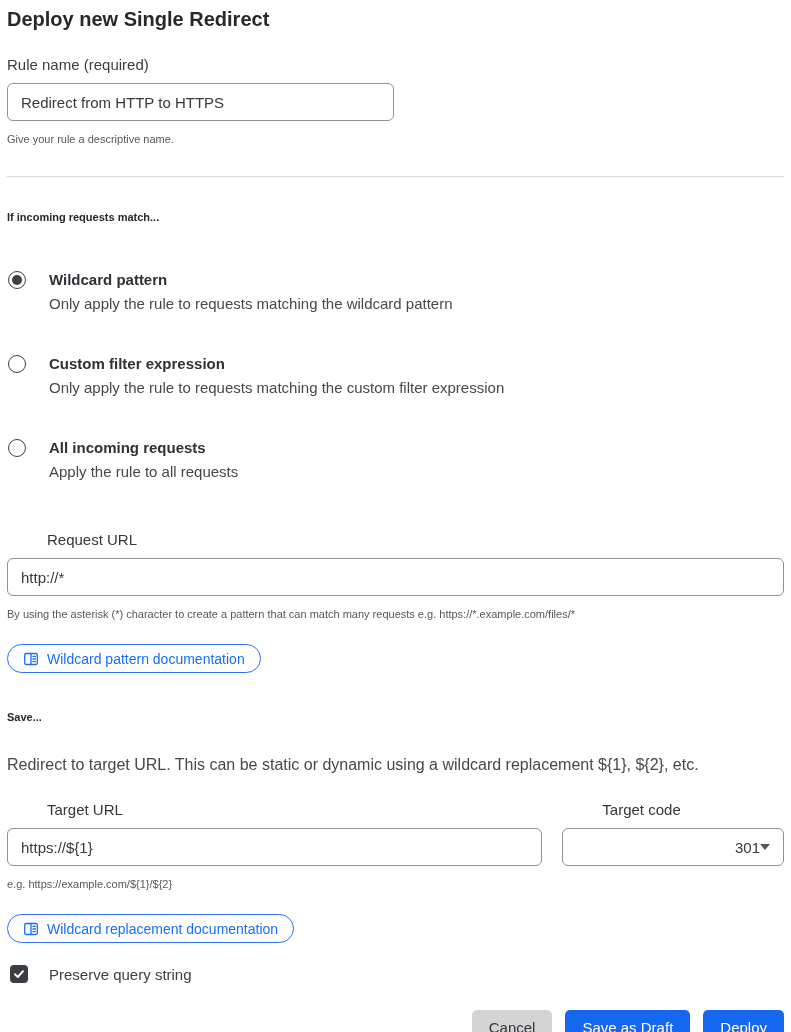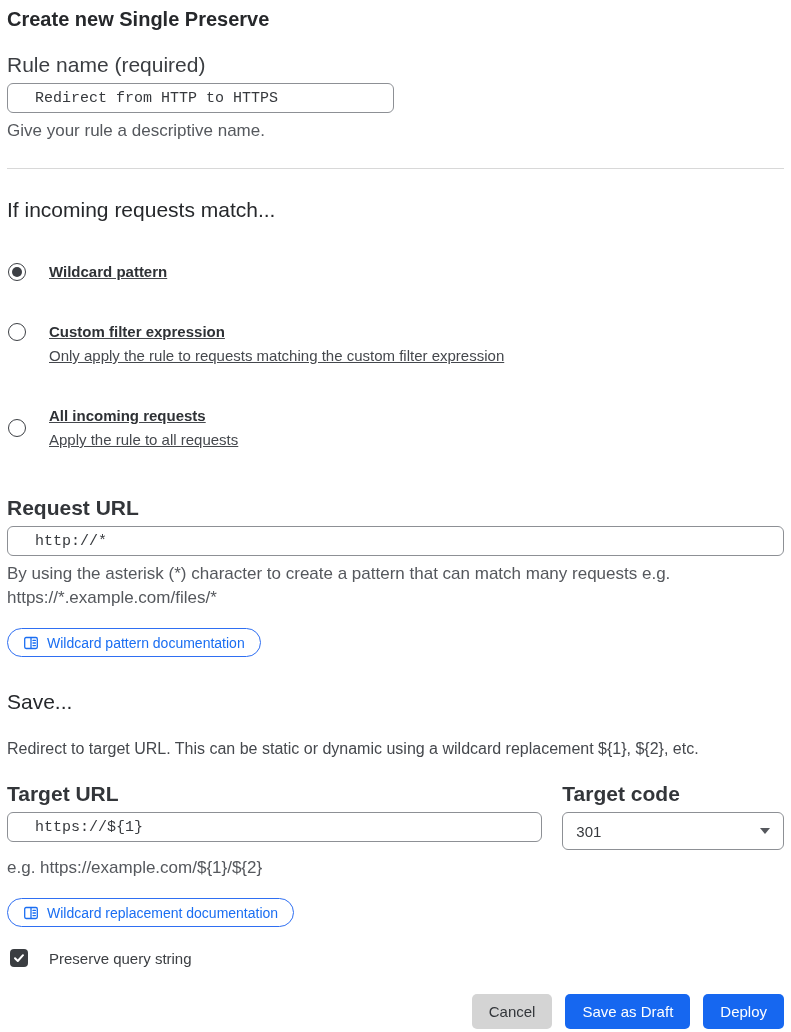--- a/index.html
+++ b/index.html
@@ -14,66 +14,66 @@
 
   h1.page-title {
     font-size: 20px;
     line-height: 26px;
     font-weight: 700;
     color: #26282b;
   }
   .field-label {
     display: block;
     margin-top: 24px;
-    font-size: 21px;
+    font-size: 15px;
     line-height: 18px;
     color: #3b3e42;
   }
-  .field-label.semibold { font-weight: 700; color: #33363a; }
+  .field-label.semibold { font-weight: 400; color: #33363a; margin-left: 40px; }
 
   input.text-input {
     display: block;
     margin-top: 9px;
-    height: 30px;
+    height: 38px;
     border: 1px solid #8d9095;
     border-radius: 6px;
-    padding: 0 27px;
-    font-family: Liberation Mono, monospace;
+    padding: 0 13px;
+    font-family: Liberation Sans, sans-serif;
     font-size: 15px;
     color: #36393d;
     background: #fff;
     outline: none;
     width: 100%;
   }
   .w-rulename { width: 387px !important; }
 
   .helper {
     margin-top: 6px;
-    font-size: 17px;
+    font-size: 11px;
     line-height: 24px;
     color: #55585d;
   }
 
   hr.divider {
     margin-top: 25px;
     border: none;
     border-top: 1px solid #d8d8d8;
   }
 
   h2.section-heading {
     margin-top: 30px;
-    font-size: 21px;
+    font-size: 11px;
     line-height: 21px;
-    font-weight: 400;
+    font-weight: 700;
     color: #26282b;
   }
 
-  .radio-group { margin-top: 42px; text-decoration: underline; }
+  .radio-group { margin-top: 42px; }
   .radio-item { display: flex; margin-bottom: 41px; cursor: pointer; }
-  .radio-item:last-child { margin-bottom: 3px; align-items: center; }
+  .radio-item:last-child { margin-bottom: 3px; }
   .radio-circle {
     flex: 0 0 auto;
     width: 18px; height: 18px;
     margin: 1px 0 0 1px;
     border: 1px solid #3c3f44;
     border-radius: 50%;
     position: relative;
     background: #fff;
   }
   .radio-circle.selected::after {
@@ -134,21 +134,21 @@
   .col-status { width: 224px; }
 
   .select-box {
     margin-top: 9px;
     height: 38px;
     border: 1px solid #8d9095;
     border-radius: 6px;
     padding: 0 13px;
     display: flex;
     align-items: center;
-    justify-content: space-between;
+    justify-content: flex-end;
     font-size: 15px;
     color: #36393d;
     background: #fff;
     cursor: pointer;
   }
   .caret {
     width: 0; height: 0;
     border-left: 5px solid transparent;
     border-right: 5px solid transparent;
     border-top: 6px solid #55585d;
@@ -193,36 +193,37 @@
     cursor: pointer;
   }
   .btn-cancel { background: #d4d4d4; color: #33363a; }
   .btn-primary { background: #1667f0; color: #ffffff; }
 </style>
 </head>
 <body>
 
 <div class="container">
 
-  <h1 class="page-title">Create new Single Preserve</h1>
+  <h1 class="page-title">Deploy new Single Redirect</h1>
 
   <label class="field-label">Rule name (required)</label>
   <input class="text-input w-rulename" type="text" value="Redirect from HTTP to HTTPS" style="">
   <div class="helper">Give your rule a descriptive name.</div>
 
   <hr class="divider">
 
   <h2 class="section-heading">If incoming requests match...</h2>
 
   <div class="radio-group">
 
     <div class="radio-item">
       <div class="radio-circle selected"></div>
       <div class="radio-texts">
         <div class="radio-label">Wildcard pattern</div>
+        <div class="radio-desc">Only apply the rule to requests matching the wildcard pattern</div>
       </div>
     </div>
 
     <div class="radio-item">
       <div class="radio-circle"></div>
       <div class="radio-texts">
         <div class="radio-label">Custom filter expression</div>
         <div class="radio-desc">Only apply the rule to requests matching the custom filter expression</div>
       </div>
     </div>

